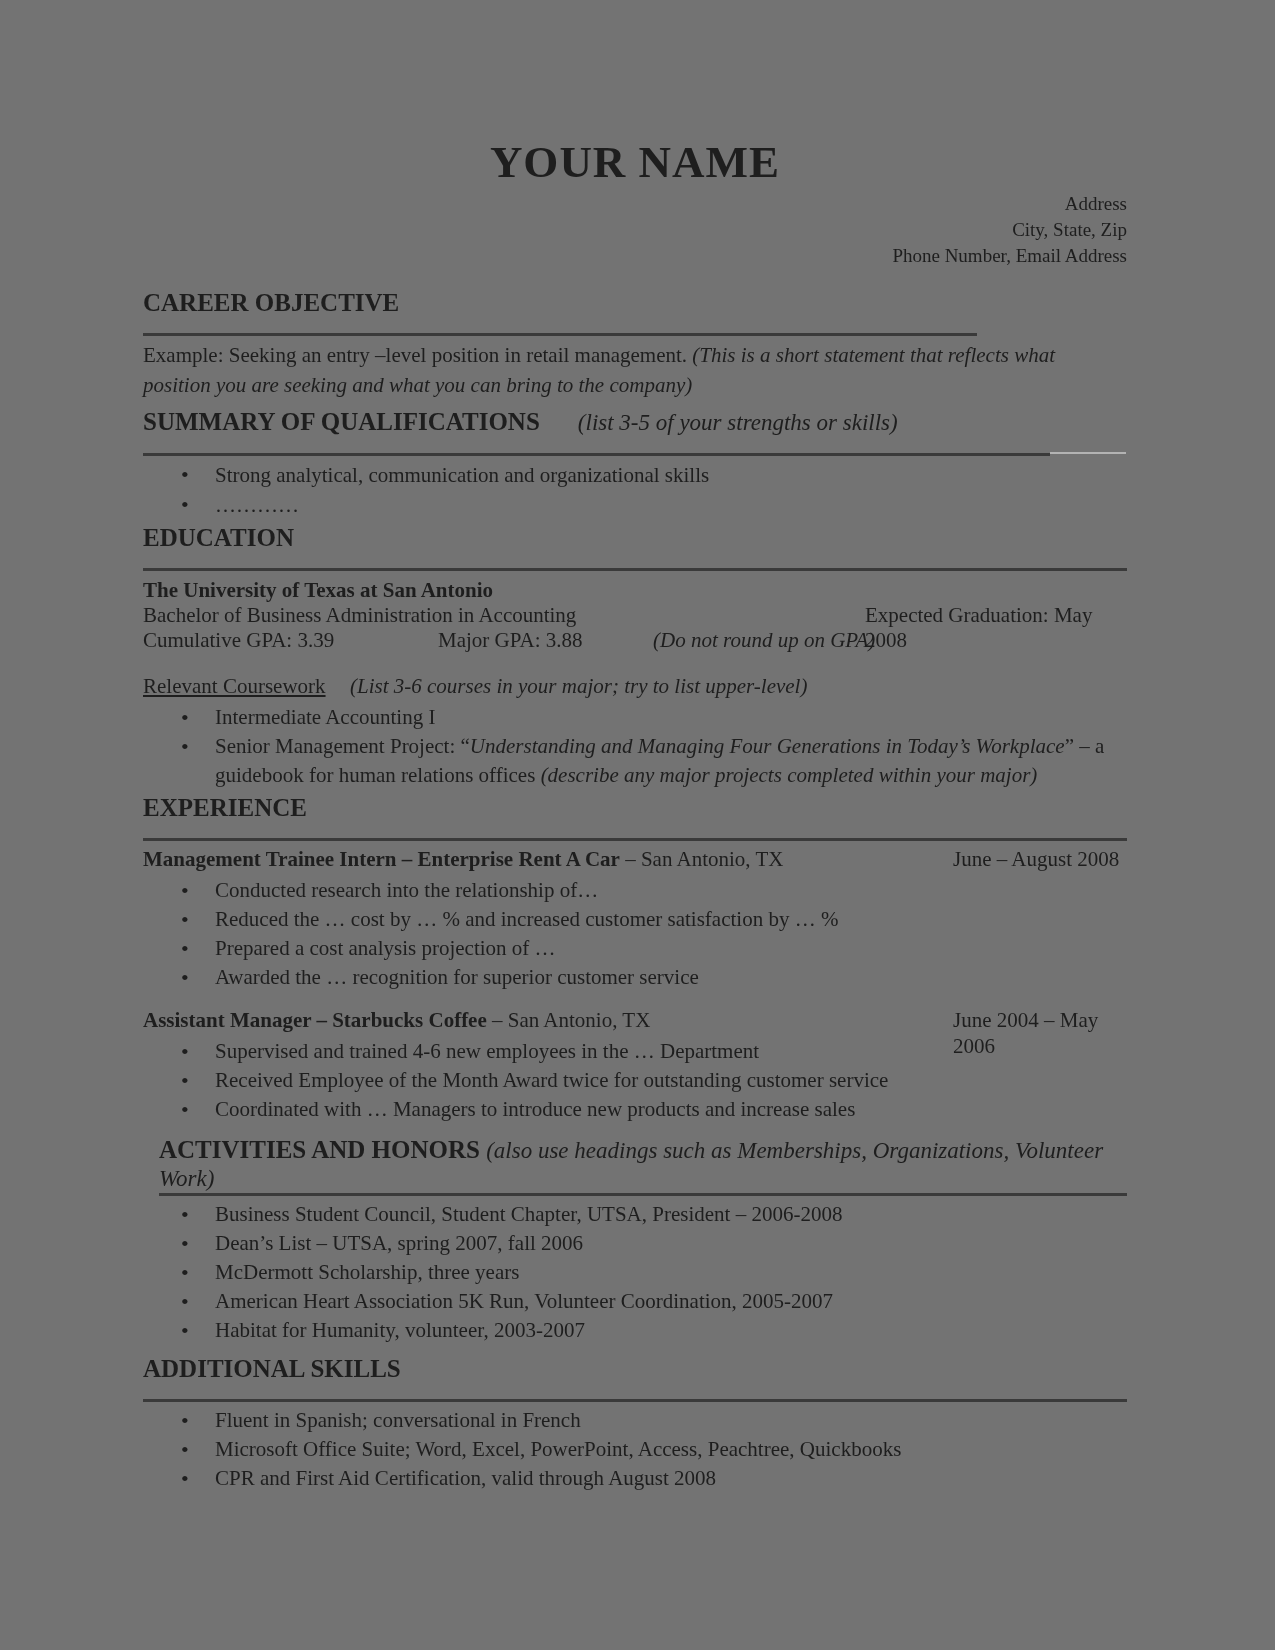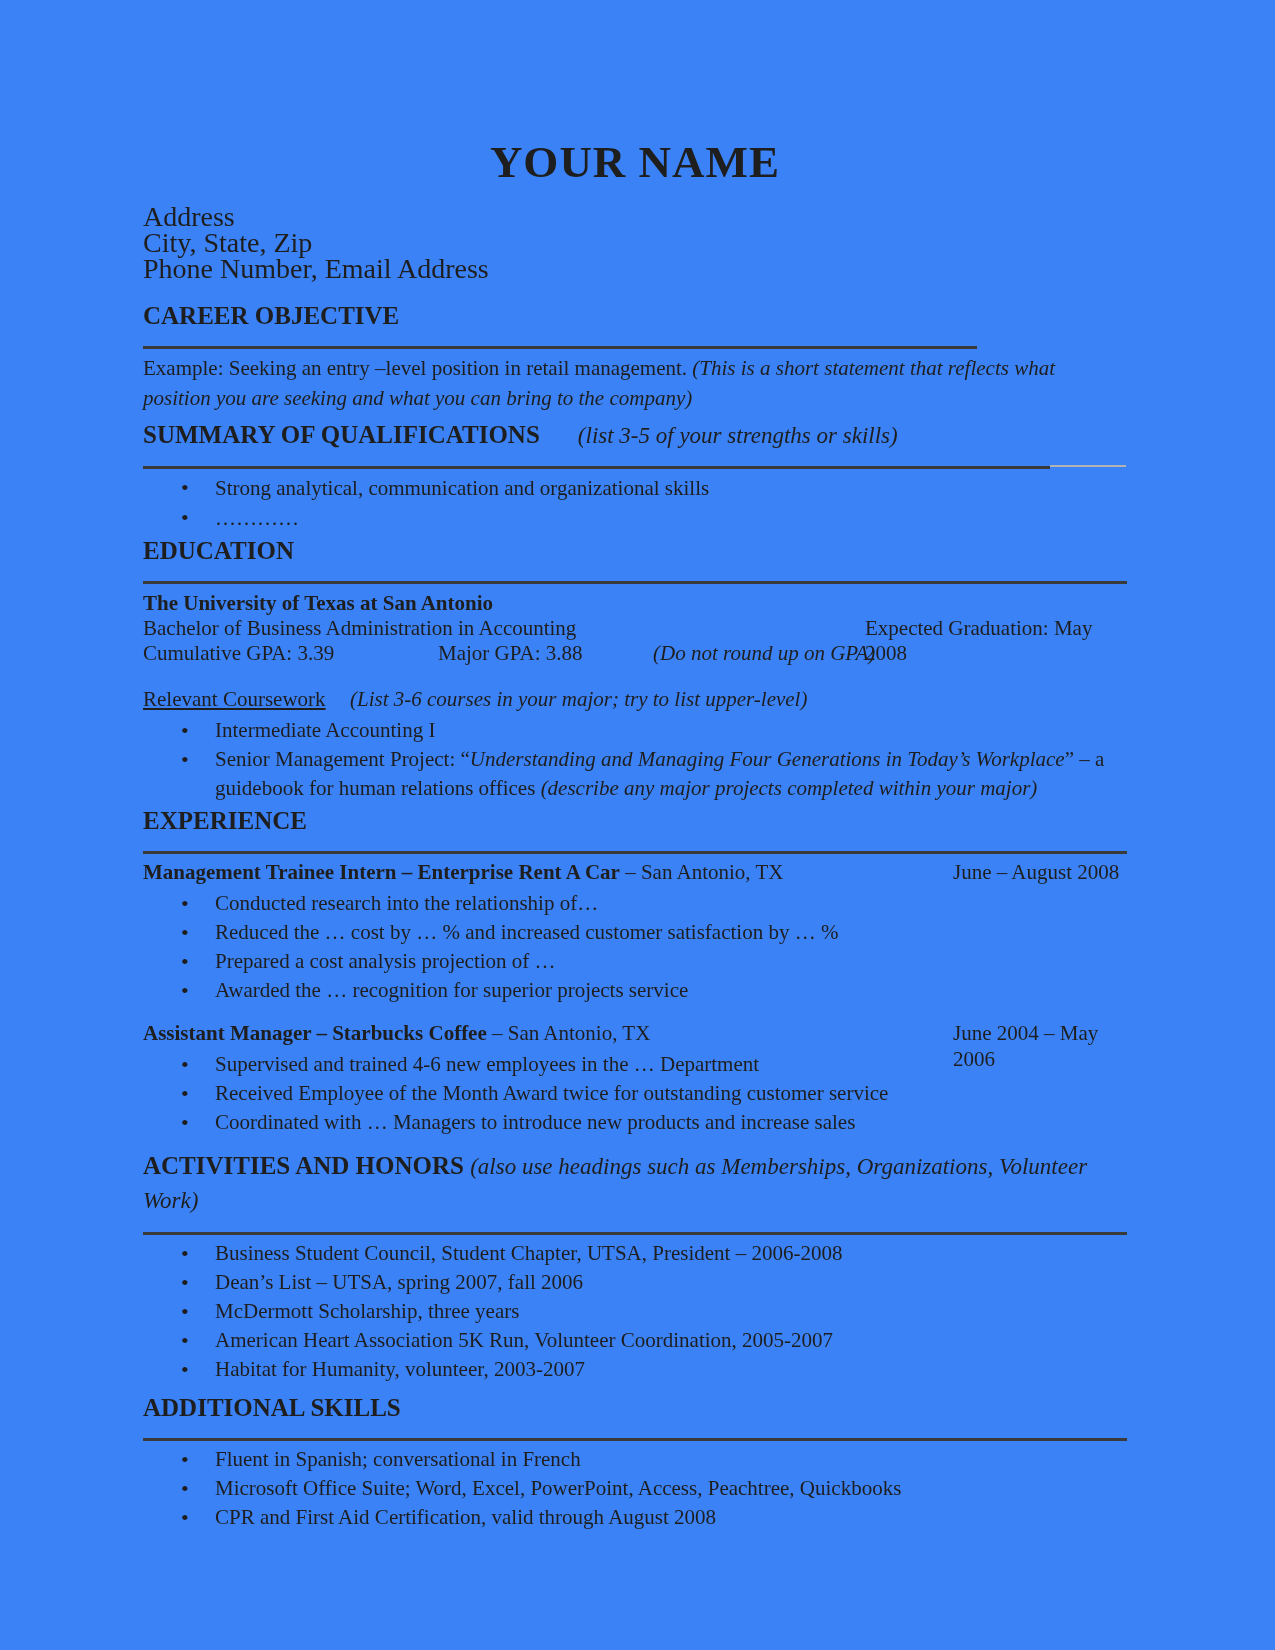--- a/index.html
+++ b/index.html
@@ -1,57 +1,57 @@
 <!DOCTYPE html>
 <html><head>
 <meta charset="utf-8">
 <style>
   * { margin:0; padding:0; box-sizing:border-box; }
   html,body { background:#ffffff; }
   .page {
     position:relative;
     width:1275px; height:1650px;
-    background:#3b82f6;
+    background:#737373;
     font-family:"Liberation Serif", serif;
     color:#1e1e1e;
     overflow:hidden;
   }
   .content {
     position:absolute; left:143px; top:0;
     width:984px;
   }
   
   .name {
     margin-top:138px;
     text-align:center;
     font-size:45px; font-weight:bold;
     letter-spacing:1px;
     line-height:48px;
   }
-  .contact { margin-top:18px; text-align:left; font-size:28px; line-height:26px; }
+  .contact { margin-top:5px; text-align:right; font-size:19px; line-height:26px; }
   
   .sec-head {
     font-size:25px; font-weight:bold;
     line-height:28px;
     border-bottom:3px solid #3a3a3a;
     padding-bottom:16px;
   }
   .w-obj  { width:834px; margin-top:20px; }
   .w-sum  { width:907px; margin-top:8px; position:relative; }
   .w-full { width:984px; }
   .head-note { font-weight:normal; font-style:italic; font-size:23px; }
   .w-sum .head-note { margin-left:38px;margin-top:48px; }
   .underline-tail {
     position:absolute; left:907px; bottom:-1px;
     width:76px; height:2px; background:#b3b3b3;
   }
   .inline-head {
     display:inline-block;
-    font-size:25px; font-weight:bold; line-height:33px;
-    border-bottom:3px solid #3a3a3a; padding-bottom:15px;
+    font-size:25px; font-weight:bold; line-height:27px;
+    border-bottom:3px solid #3a3a3a; padding-bottom:1px;margin-left:16px;
   }
   
   .para { font-size:21px; line-height:30px; margin-top:4px; }
   .italic { font-style:italic; }
   .bold { font-weight:bold; }
   
   ul.bullets { list-style:none; margin-top:4px; }
   ul.bullets li {
     position:relative; padding-left:72px;
     font-size:21px; line-height:29px;font-family:Liberation Serif, serif;
@@ -135,21 +135,21 @@
     <div class="sec-head w-full mt-exp-head">EXPERIENCE</div>
 
     <div class="job-head" style="margin-top:5px;">
       <span class="bold">Management Trainee Intern – Enterprise Rent A Car</span><span> – San Antonio, TX</span>
       <span class="job-dates">June – August 2008</span>
     </div>
     <ul class="bullets">
       <li>Conducted research into the relationship of…</li>
       <li>Reduced the … cost by … % and increased customer satisfaction by … %</li>
       <li>Prepared a cost analysis projection of …</li>
-      <li>Awarded the … recognition for superior projects service</li>
+      <li>Awarded the … recognition for superior customer service</li>
     </ul>
 
     <div class="job-head mt-job2">
       <span class="bold">Assistant Manager – Starbucks Coffee</span><span> – San Antonio, TX</span>
       <span class="job-dates">June 2004 – May 2006</span>
     </div>
     <ul class="bullets">
       <li>Supervised and trained 4-6 new employees in the … Department</li>
       <li>Received Employee of the Month Award twice for outstanding customer service</li>
       <li>Coordinated with … Managers to introduce new products and increase sales</li>

